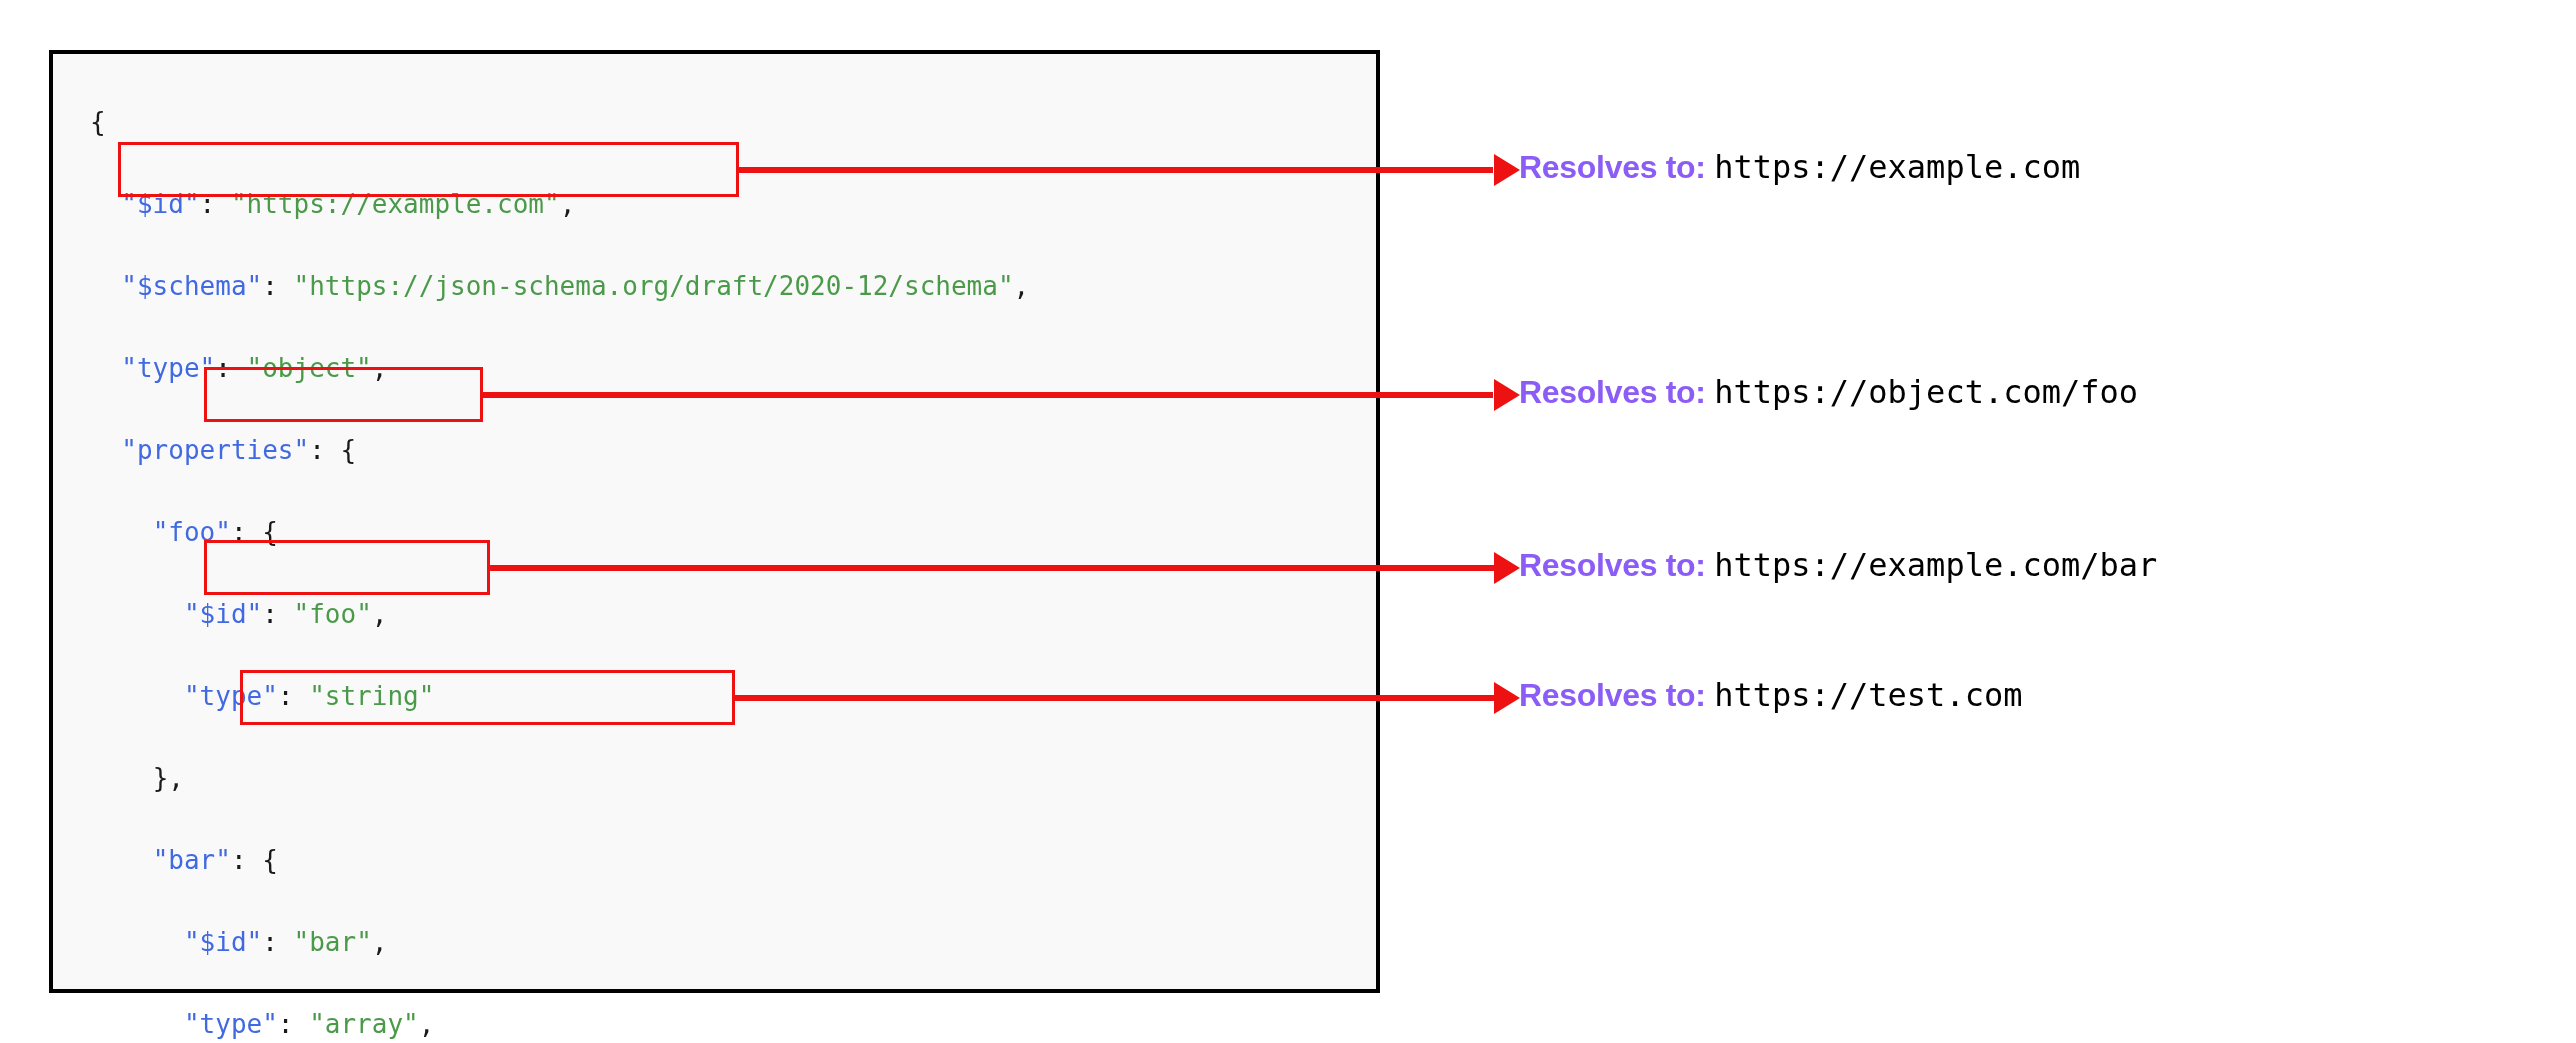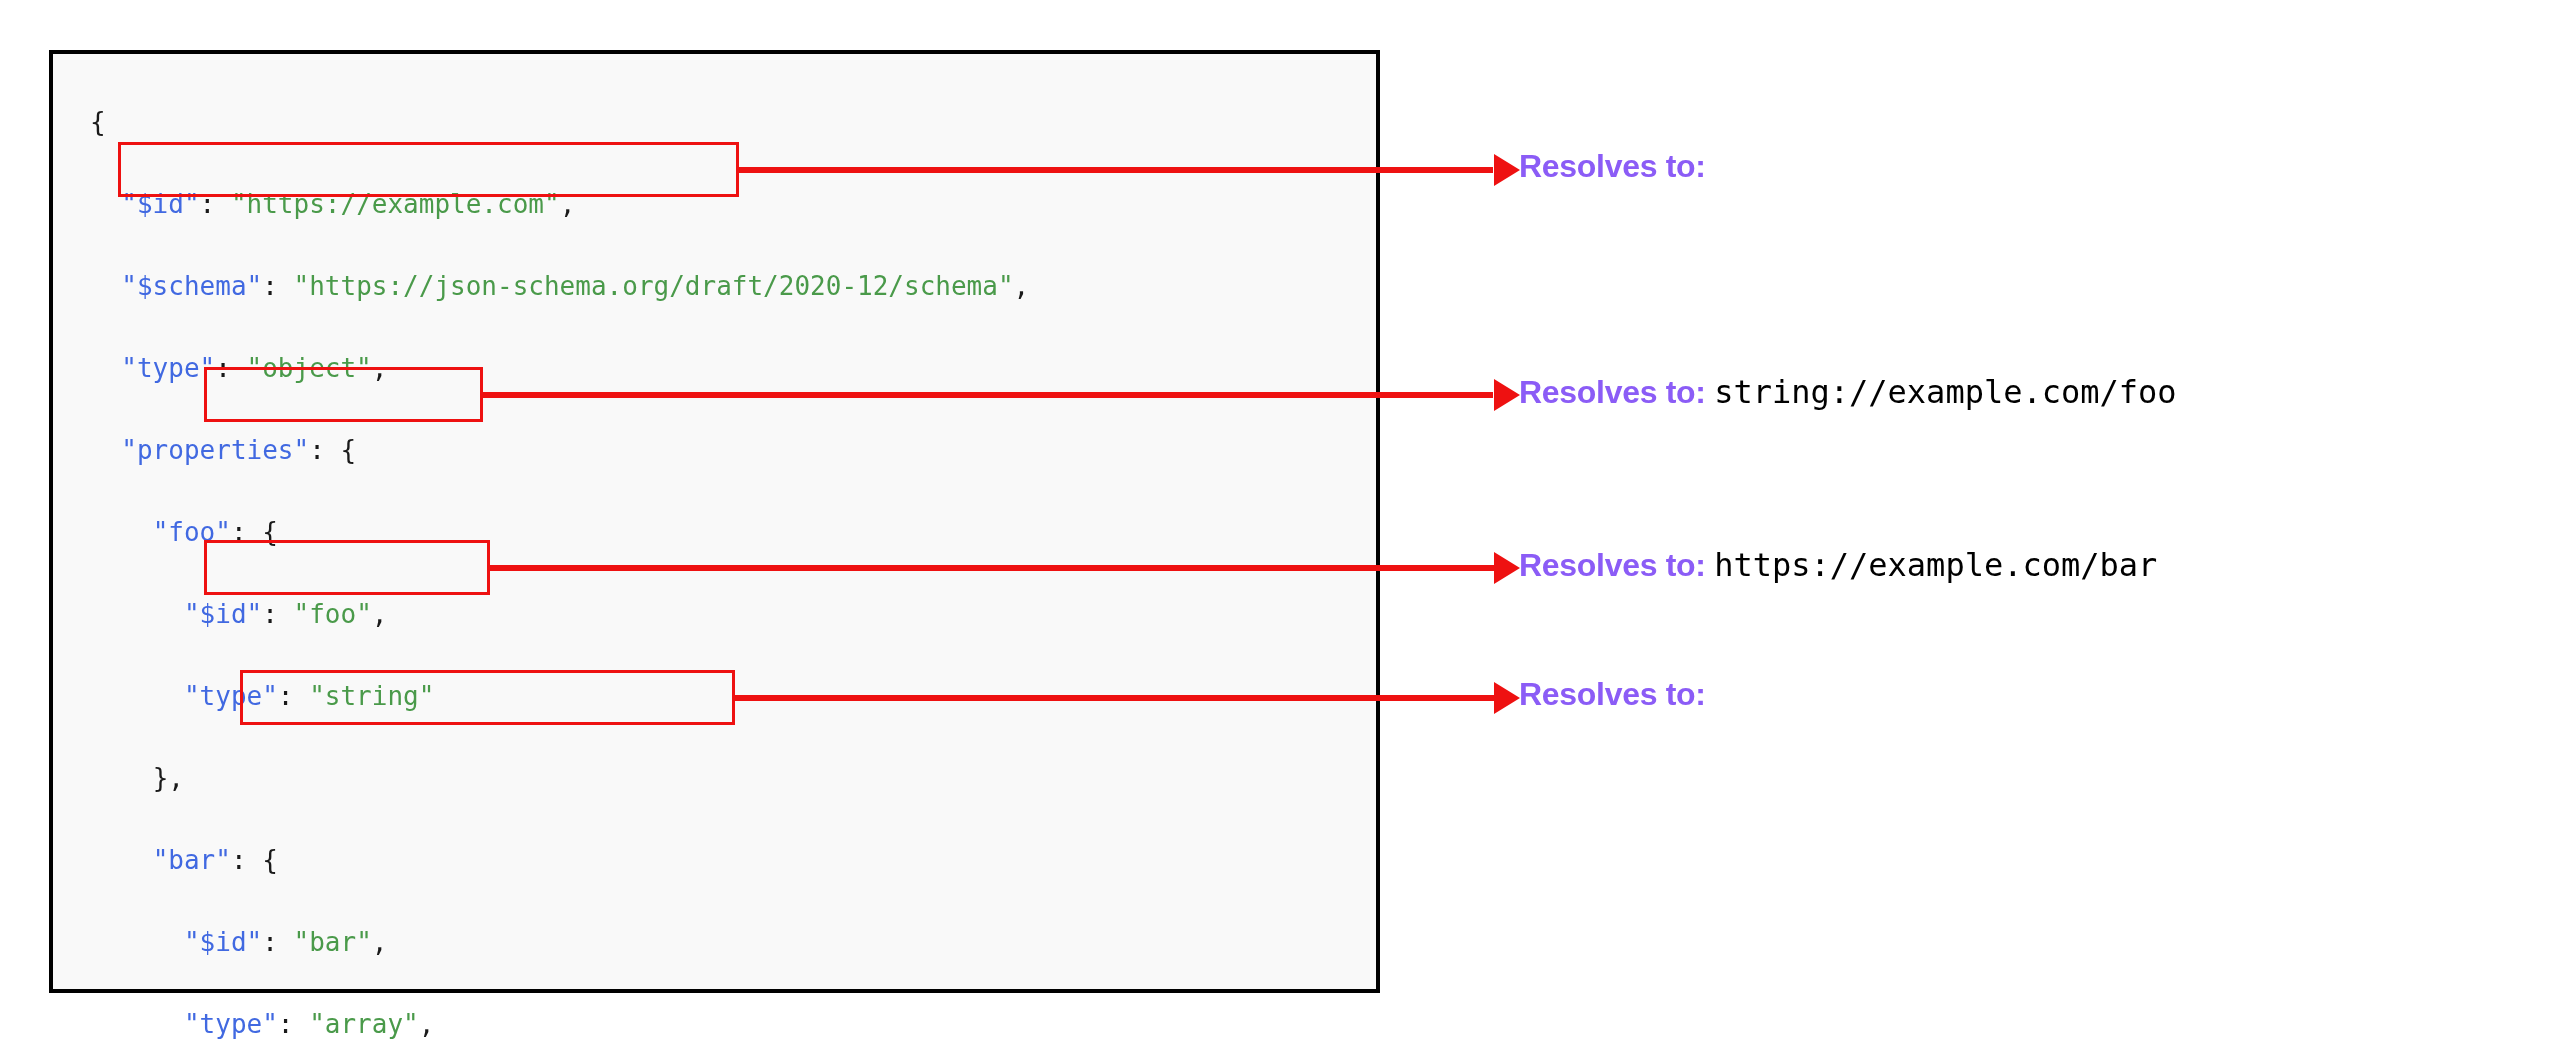--- a/index.html
+++ b/index.html
@@ -139,26 +139,28 @@
     <div class="arrow-head" style="left: 1494px; top: 379px; border-left-color: rgb(238, 17, 17);"></div>
     <div class="arrow-line" style="left: 490px; top: 565px; width: 1004px; background: rgb(238, 17, 17);"></div>
     <div class="arrow-head" style="left: 1494px; top: 552px; border-left-color: rgb(238, 17, 17);"></div>
     <div class="arrow-line" style="left: 735px; top: 695px; width: 759px; background: rgb(238, 17, 17);"></div>
     <div class="arrow-head" style="left: 1494px; top: 682px; border-left-color: rgb(238, 17, 17);"></div>
   </div>
 
 <div id="annotation-layer">
     <div class="annotation" style="top: 148px;">
       <span class="ann-label">Resolves to:</span>
+      <span class="ann-url">https://example.com</span>
     </div>
     <div class="annotation" style="top: 373px;">
       <span class="ann-label">Resolves to:</span>
-      <span class="ann-url">string://example.com/foo</span>
+      <span class="ann-url">https://object.com/foo</span>
     </div>
     <div class="annotation" style="top: 546px;">
       <span class="ann-label">Resolves to:</span>
       <span class="ann-url">https://example.com/bar</span>
     </div>
     <div class="annotation" style="top: 676px;">
       <span class="ann-label">Resolves to:</span>
+      <span class="ann-url">https://test.com</span>
     </div>
   </div>
 
 
 </body></html>

